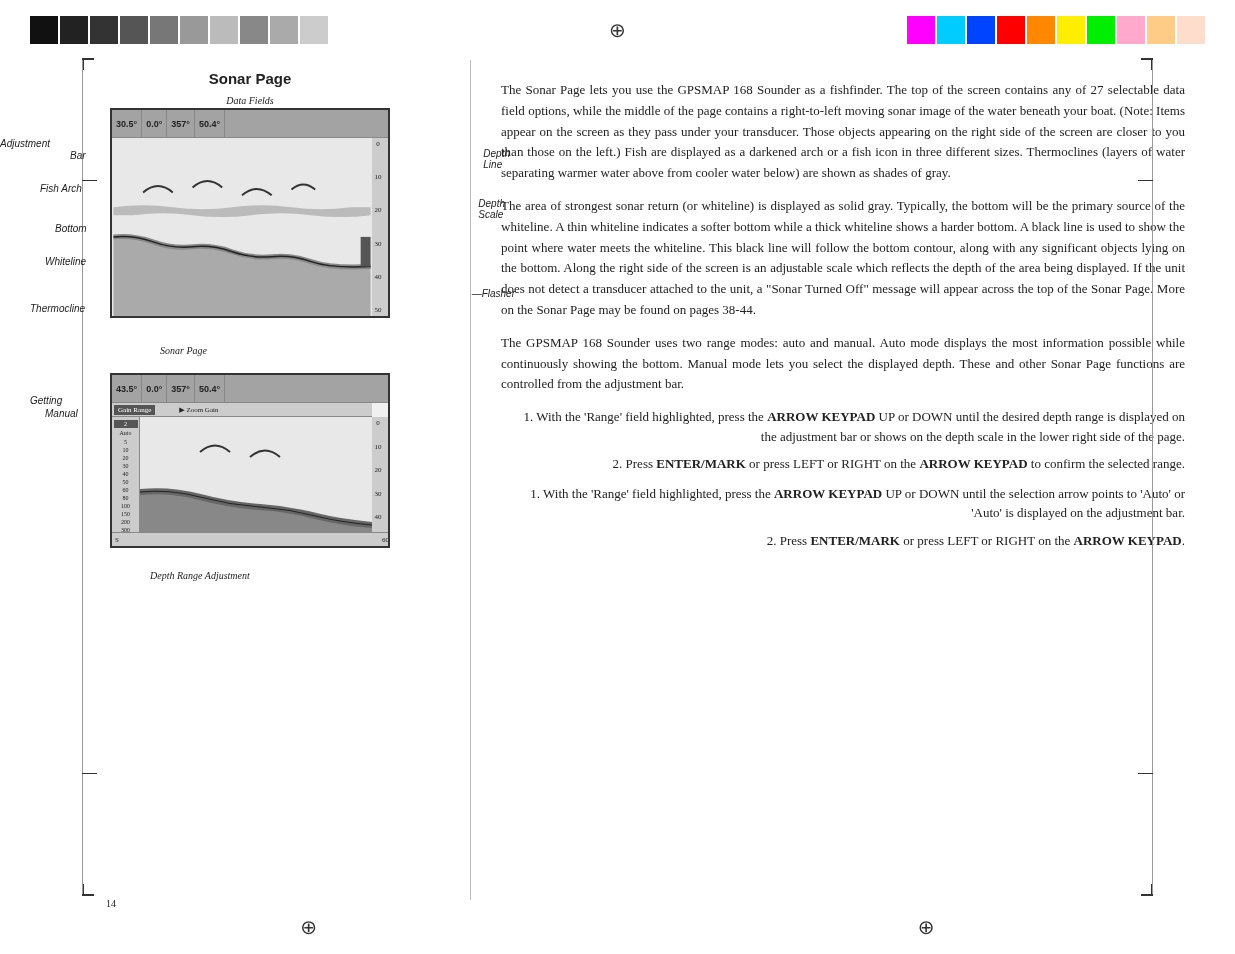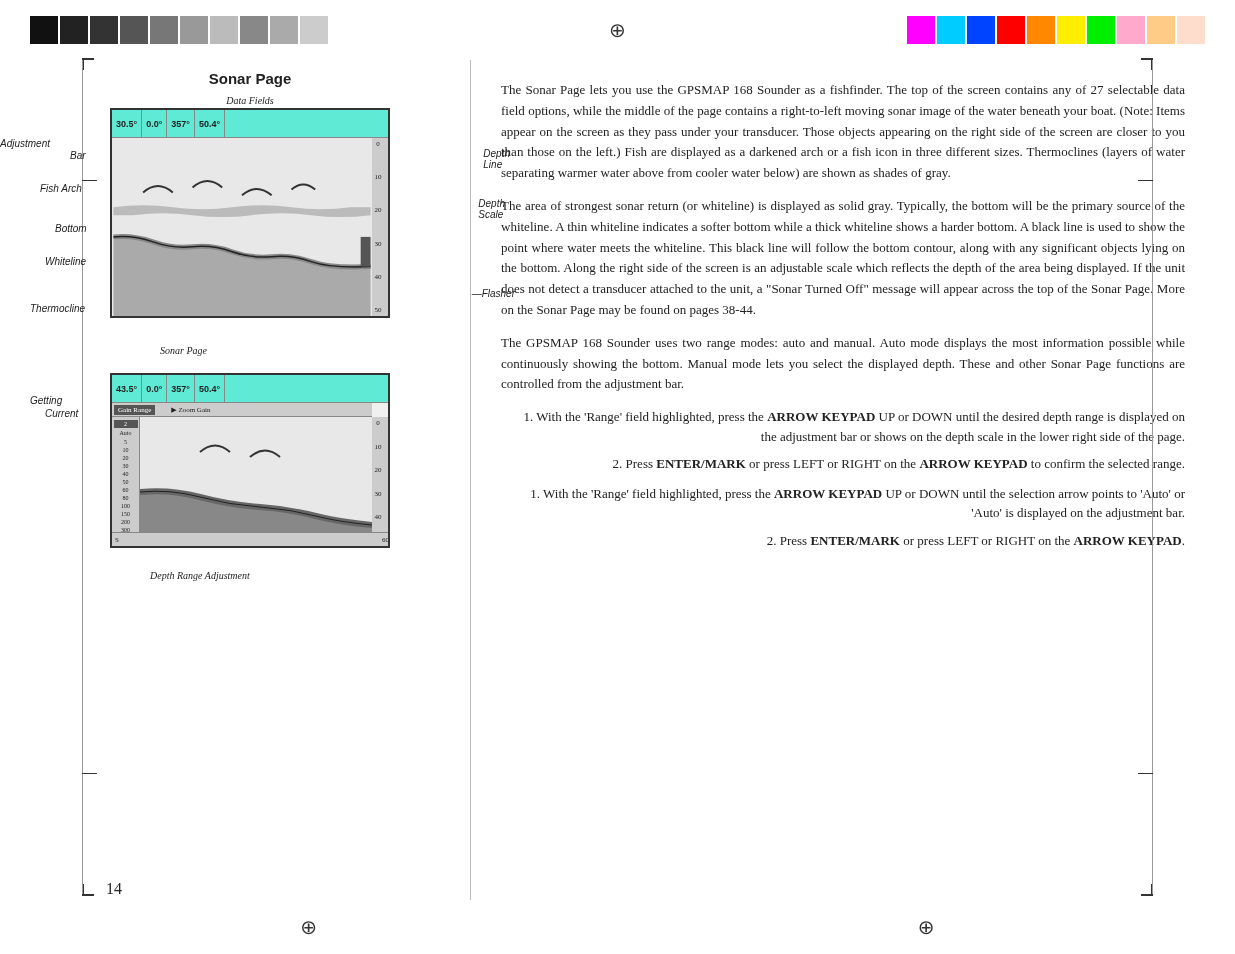--- a/index.html
+++ b/index.html
@@ -128,21 +128,21 @@
       background: #f0f0f0;
       overflow: hidden;
     }
 
     
     .data-fields-row {
       position: absolute;
       top: 0; left: 0;
       width: 100%;
       height: 28px;
-      background: #5eead4;
+      background: #a3a3a3;
       border-bottom: 1px solid #888;
       display: flex;
       font-size: 9px;
       font-family: Arial, sans-serif;
     }
     .df-cell {
       border-right: 1px solid #888;
       padding: 2px 4px;
       display: flex;
       flex-direction: column;
@@ -265,23 +265,23 @@
       content: attr(data-num) ". ";
     }
 
     .bold-term {
       font-weight: bold;
     }
 
     
     .page-number {
       position: absolute;
-      bottom: 56px;
+      bottom: 45px;
       left: 82px;
-      font-size: 16px;
+      font-size: 10px;
       margin-left: 24px;
     }
 
     
     .crosshair {
       font-size: 20px;
       color: #333;
     }
 
     .bottom-crosshairs {
@@ -526,21 +526,21 @@
         </div>
       </div>
 
       <div class="depth-range-container" style="margin-top:35px;">
         <div class="depth-range-diagram">
 
           <div class="diag-label label-current">
             <span>Getting</span>
           </div>
           <div class="diag-label label-setting">
-            <span>Current</span>
+            <span>Manual</span>
           </div>
 
           <div class="depth-range-screen">
 
             <div class="data-fields-row">
               <div class="df-cell">
                 <span class="value">43.5°</span>
               </div>
               <div class="df-cell">
                 <span class="value">0.0°</span>
@@ -548,21 +548,21 @@
               <div class="df-cell">
                 <span class="value">357°</span>
               </div>
               <div class="df-cell">
                 <span class="value">50.4°</span>
               </div>
             </div>
 
             <div style="position:absolute; top:28px; left:0; width:260px; height:14px; background:#ccc; font-size:7px; display:flex; align-items:center; border-bottom:1px solid #888;">
               <span style="background:#555; color:#fff; padding:1px 4px; margin-left:2px;">Gain Range</span>
-              <span style="margin-left:16px;">▶ Zoom Gain</span>
+              <span style="margin-left:24px;">▶ Zoom Gain</span>
             </div>
 
             <div style="position:absolute; top:42px; left:0; width:28px; height:130px; background:#ccc; border-right:1px solid #888; font-size:6px; display:flex; flex-direction:column; align-items:center; padding:2px 0;">
               <div style="background:#555; color:#fff; font-size:6px; padding:1px; margin:1px 0; width:24px; text-align:center;">2</div>
               <div style="font-size:6px; text-align:center; margin:1px 0; line-height:1.1;">Auto</div>
               <div style="font-size:6px; margin:1px 0;">5</div>
               <div style="font-size:6px; margin:1px 0;">10</div>
               <div style="font-size:6px; margin:1px 0;">20</div>
               <div style="font-size:6px; margin:1px 0;">30</div>
               <div style="font-size:6px; margin:1px 0;">40</div>

